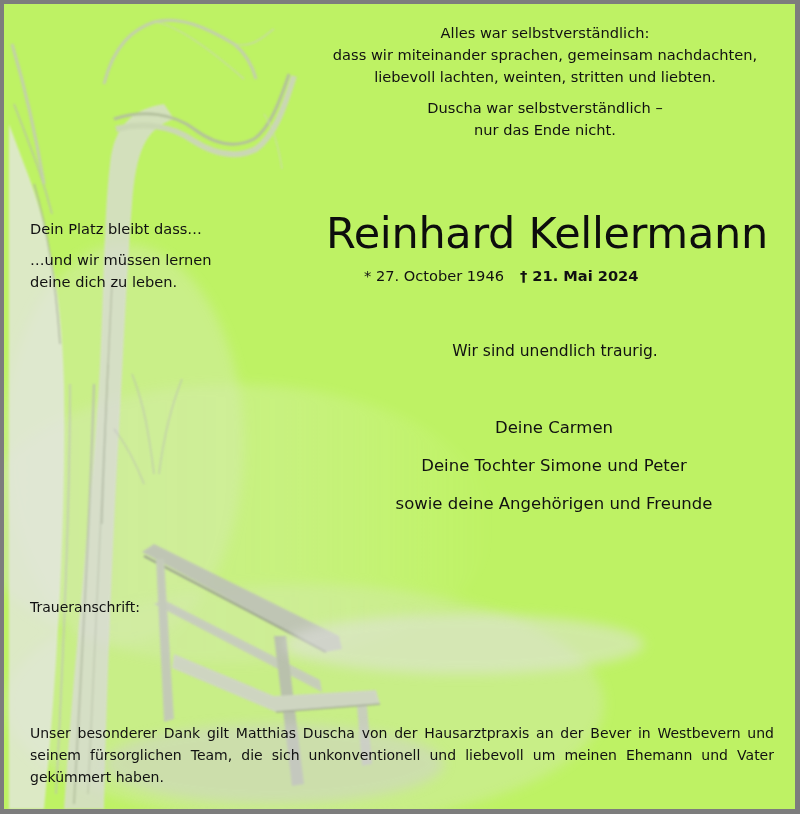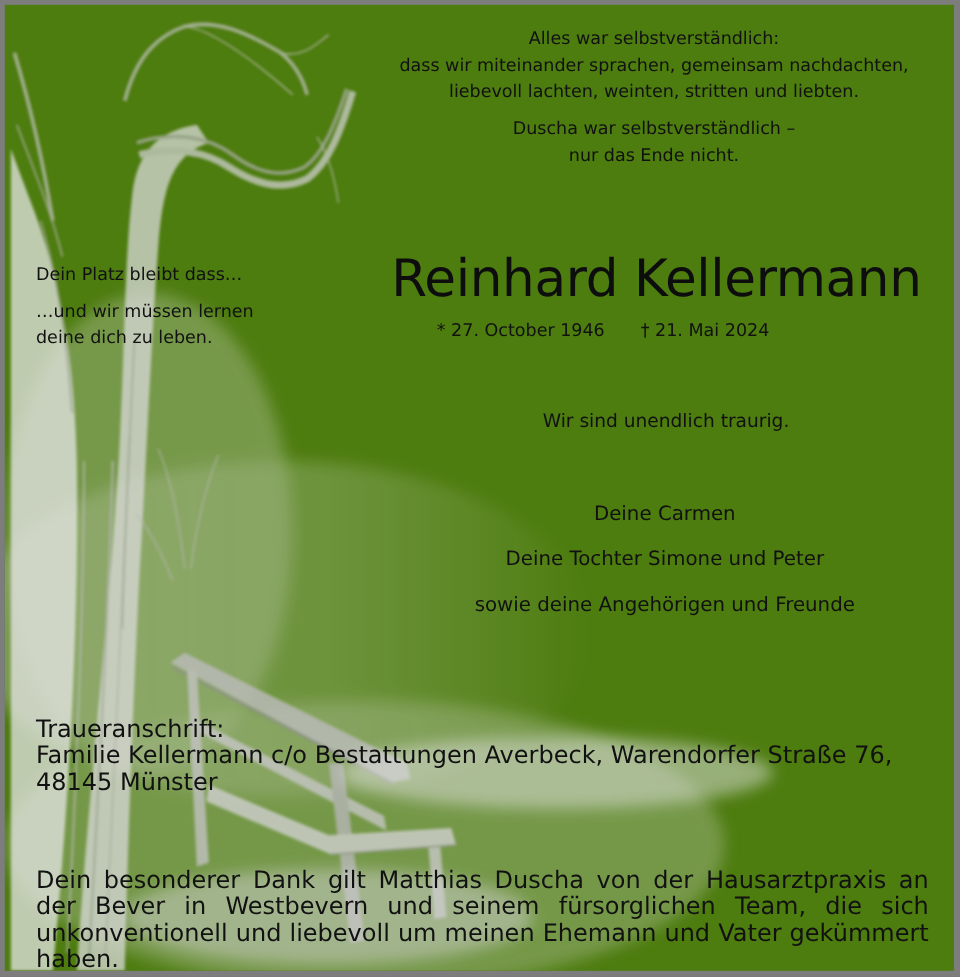--- a/index.html
+++ b/index.html
@@ -14,21 +14,21 @@
       overflow: hidden;
       font-family: "DejaVu Sans", sans-serif;
       color: #111;
     }
     .sheet {
       position: absolute;
       left: 4px;
       top: 4px;
       width: 791px;
       height: 805px;
-      background: #4d7c0f;
+      background: #bef264;
       overflow: hidden;
     }
     .illustration {
       position: absolute;
       left: 0;
       top: 0;
       width: 791px;
       height: 805px;
       pointer-events: none;
     }
@@ -65,42 +65,42 @@
       line-height: 52px;
       letter-spacing: -0.3px;
       color: #0d0d0d;
     }
     .dates {
       left: 360px;
       top: 261px;
       font-size: 14.6px;
       line-height: 22px;
     }
-    .dates .death { margin-left: 30px; }
+    .dates .death { margin-left: 16px; font-weight: bold; }
 
     .sad {
       left: 336px;
       width: 430px;
       top: 336px;
       font-size: 15.5px;
       line-height: 22px;
       text-align: center;
     }
     .family {
       left: 300px;
       width: 500px;
       top: 405px;
       font-size: 16.5px;
       line-height: 38px;
     }
 
     .bottom {
       left: 26px;
       width: 744px;
-      font-size: 20px;
+      font-size: 14px;
       line-height: 22px;
       white-space: normal;
     }
     .address { top: 592px; }
     .burial { top: 663px; text-align: justify; }
     .thanks { top: 718px; text-align: justify; }
   </style>
 </head>
 <body>
 
@@ -202,19 +202,18 @@
   <div class="txt sad center">Wir sind unendlich traurig.</div>
 
   <div class="txt family center">
     <div>Deine Carmen</div>
     <div>Deine Tochter Simone und Peter</div>
     <div>sowie deine Angehörigen und Freunde</div>
   </div>
 
   <div class="txt bottom address">
     <div>Traueranschrift:</div>
-    <div>Familie Kellermann c/o Bestattungen Averbeck, Warendorfer Straße 76, 48145 Münster</div>
-  </div>
-
-
-  <div class="txt bottom thanks">Dein besonderer Dank gilt Matthias Duscha von der Hausarztpraxis an der Bever in Westbevern und seinem fürsorglichen Team, die sich unkonventionell und liebevoll um meinen Ehemann und Vater gekümmert haben.</div>
+  </div>
+
+
+  <div class="txt bottom thanks">Unser besonderer Dank gilt Matthias Duscha von der Hausarztpraxis an der Bever in Westbevern und seinem fürsorglichen Team, die sich unkonventionell und liebevoll um meinen Ehemann und Vater gekümmert haben.</div>
 
 </div>
 
 </body></html>

